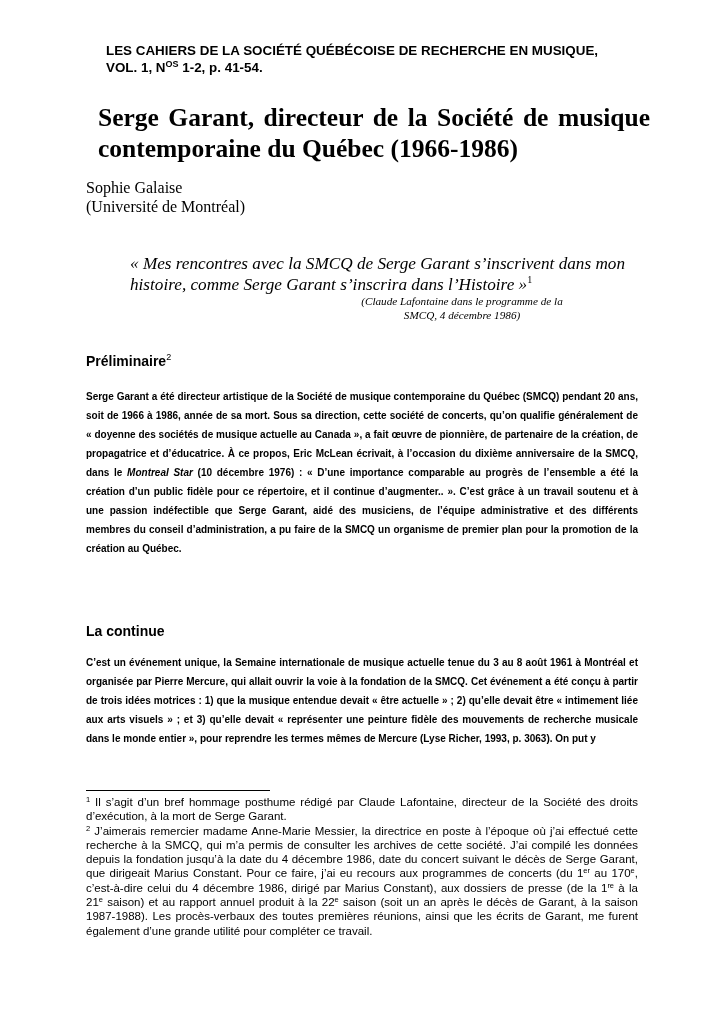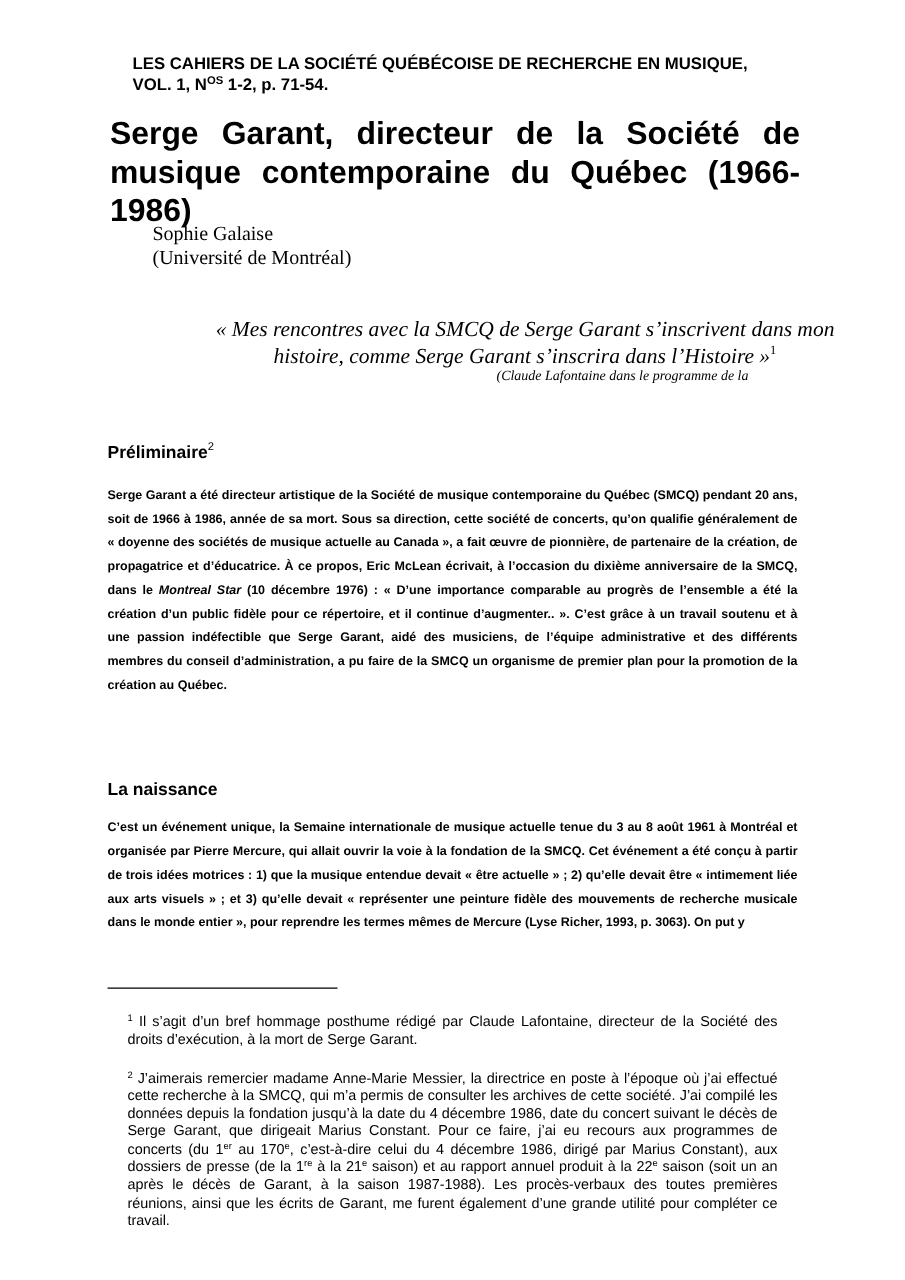--- a/index.html
+++ b/index.html
@@ -1,72 +1,73 @@
 <!DOCTYPE html>
 <html><head>
   <meta charset="utf-8">
   <style>
     html, body { margin: 0; padding: 0; background: #ffffff; }
     body { width: 724px; height: 1024px; position: relative; overflow: hidden; color: #000; }
     .page { position: absolute; left: 86px; top: 0; width: 552px; }
     .sans { font-family: "Liberation Sans", sans-serif; }
-    .serif { font-family: "Liberation Serif", serif; margin-left: 36px; }
+    .serif { font-family: "Liberation Serif", serif; }
 
     .journal { position: absolute; top: 42px; left: 0; width: 560px; font-weight: bold; font-size: 13.4px; line-height: 17px; margin-left: 20px; }
     .journal sup { font-size: 9px; vertical-align: 5px; line-height: 0; }
 
     .title { position: absolute; top: 90px; left: 0; width: 552px; font-weight: bold; font-size: 25.5px; line-height: 31px; text-align: justify; text-align-last: left; }
     .author { position: absolute; top: 178px; left: 0; font-size: 16px; line-height: 19px; }
     .affil { position: absolute; top: 197px; left: 0; font-size: 16px; line-height: 19px; text-align: center; }
 
-    .epigraph { position: absolute; top: 253px; left: 44px; width: 508px; text-align: center; font-style: italic; font-size: 17.2px; line-height: 21px; }
+    .epigraph { position: absolute; top: 253px; left: 44px; width: 508px; text-align: left; font-style: italic; font-size: 17.2px; line-height: 21px; }
     .epigraph sup { font-size: 10px; font-style: normal; vertical-align: 7px; line-height: 0; }
     .epi-source { position: absolute; top: 294px; left: 200px; width: 352px; text-align: center; font-style: italic; font-size: 11.2px; line-height: 14px; }
 
     .heading { position: absolute; left: 0; font-weight: bold; font-size: 14px; line-height: 18px; text-align: center; }
     .heading sup { font-size: 9px; font-weight: normal; vertical-align: 6px; line-height: 0; }
     .h-prelim { top: 352px; }
     .h-naiss { top: 622px; }
 
     .para { position: absolute; left: 0; width: 552px; font-size: 10px; line-height: 19px; text-align: justify; font-weight: bold; }
     .p1 { top: 387px; }
     .p2 { top: 653px; }
 
     .fn-rule { position: absolute; top: 790px; left: 0; width: 184px; height: 0; border-top: 1px solid #000; }
     .footnotes { position: absolute; top: 795px; left: 0; width: 552px; font-size: 11.5px; line-height: 14.3px; text-align: justify; }
-    .footnotes p { margin: 16px; }
+    .footnotes p { margin: 0; }
     .footnotes sup { font-size: 7.5px; vertical-align: 4px; line-height: 0; }
   </style>
 </head>
 <body>
 
 <div class="page">
 
   <div class="journal sans">
     <div>LES CAHIERS DE LA SOCIÉTÉ QUÉBÉCOISE DE RECHERCHE EN MUSIQUE,</div>
-    <div><span>VOL. 1, N</span><sup>OS</sup><span> 1-2, p. 71-54.</span></div>
+    <div><span>VOL. 1, N</span><sup>OS</sup><span> 1-2, p. 41-54.</span></div>
   </div>
 
-  <h1 class="title sans" style="margin:2px;">Serge Garant, directeur de la Société de musique contemporaine du Québec (1966-1986)</h1>
+  <h1 class="title sans" style="margin:12px;font-family:Liberation Serif, serif;">Serge Garant, directeur de la Société de musique contemporaine du Québec (1966-1986)</h1>
   <div class="author serif">Sophie Galaise</div>
   <div class="affil serif">(Université de Montréal)</div>
 
   <div class="epigraph serif">
     <div>« Mes rencontres avec la SMCQ de Serge Garant s’inscrivent dans mon</div>
     <div><span>histoire, comme Serge Garant s’inscrira dans l’Histoire »</span><sup>1</sup></div>
   </div>
   <div class="epi-source serif">
     <div>(Claude Lafontaine dans le programme de la</div>
+    <div>SMCQ, 4 décembre 1986)</div>
   </div>
 
   <div class="heading h-prelim sans"><span>Préliminaire</span><sup>2</sup></div>
 
   <p class="para p1 sans" style="margin:0;"><span>Serge Garant a été directeur artistique de la Société de musique contemporaine du Québec (SMCQ) pendant 20 ans, soit de 1966 à 1986, année de sa mort. Sous sa direction, cette société de concerts, qu’on qualifie généralement de « doyenne des sociétés de musique actuelle au Canada », a fait œuvre de pionnière, de partenaire de la création, de propagatrice et d’éducatrice. À ce propos, Eric McLean écrivait, à l’occasion du dixième anniversaire de la SMCQ, dans le </span><i>Montreal Star</i><span> (10 décembre 1976) : « D’une importance comparable au progrès de l’ensemble a été la création d’un public fidèle pour ce répertoire, et il continue d’augmenter.. ». C’est grâce à un travail soutenu et à une passion indéfectible que Serge Garant, aidé des musiciens, de l’équipe administrative et des différents membres du conseil d’administration, a pu faire de la SMCQ un organisme de premier plan pour la promotion de la création au Québec.</span></p>
 
-  <div class="heading h-naiss sans">La naissance</div>
+  <div class="heading h-naiss sans">La continue</div>
 
   <p class="para p2 sans" style="margin:0;">C’est un événement unique, la Semaine internationale de musique actuelle tenue du 3 au 8 août 1961 à Montréal et organisée par Pierre Mercure, qui allait ouvrir la voie à la fondation de la SMCQ. Cet événement a été conçu à partir de trois idées motrices : 1) que la musique entendue devait « être actuelle » ; 2) qu’elle devait être « intimement liée aux arts visuels » ; et 3) qu’elle devait « représenter une peinture fidèle des mouvements de recherche musicale dans le monde entier », pour reprendre les termes mêmes de Mercure (Lyse Richer, 1993, p. 3063). On put y</p>
 
   <div class="fn-rule"></div>
 
   <div class="footnotes sans">
     <p><sup>1</sup><span> Il s’agit d’un bref hommage posthume rédigé par Claude Lafontaine, directeur de la Société des droits d’exécution, à la mort de Serge Garant.</span></p>
     <p><sup>2</sup><span> J’aimerais remercier madame Anne-Marie Messier, la directrice en poste à l’époque où j’ai effectué cette recherche à la SMCQ, qui m’a permis de consulter les archives de cette société. J’ai compilé les données depuis la fondation jusqu’à la date du 4 décembre 1986, date du concert suivant le décès de Serge Garant, que dirigeait Marius Constant. Pour ce faire, j’ai eu recours aux programmes de concerts (du 1</span><sup>er</sup><span> au 170</span><sup>e</sup><span>, c’est-à-dire celui du 4 décembre 1986, dirigé par Marius Constant), aux dossiers de presse (de la 1</span><sup>re</sup><span> à la 21</span><sup>e</sup><span> saison) et au rapport annuel produit à la 22</span><sup>e</sup><span> saison (soit un an après le décès de Garant, à la saison 1987-1988). Les procès-verbaux des toutes premières réunions, ainsi que les écrits de Garant, me furent également d’une grande utilité pour compléter ce travail.</span></p>
   </div>
 

